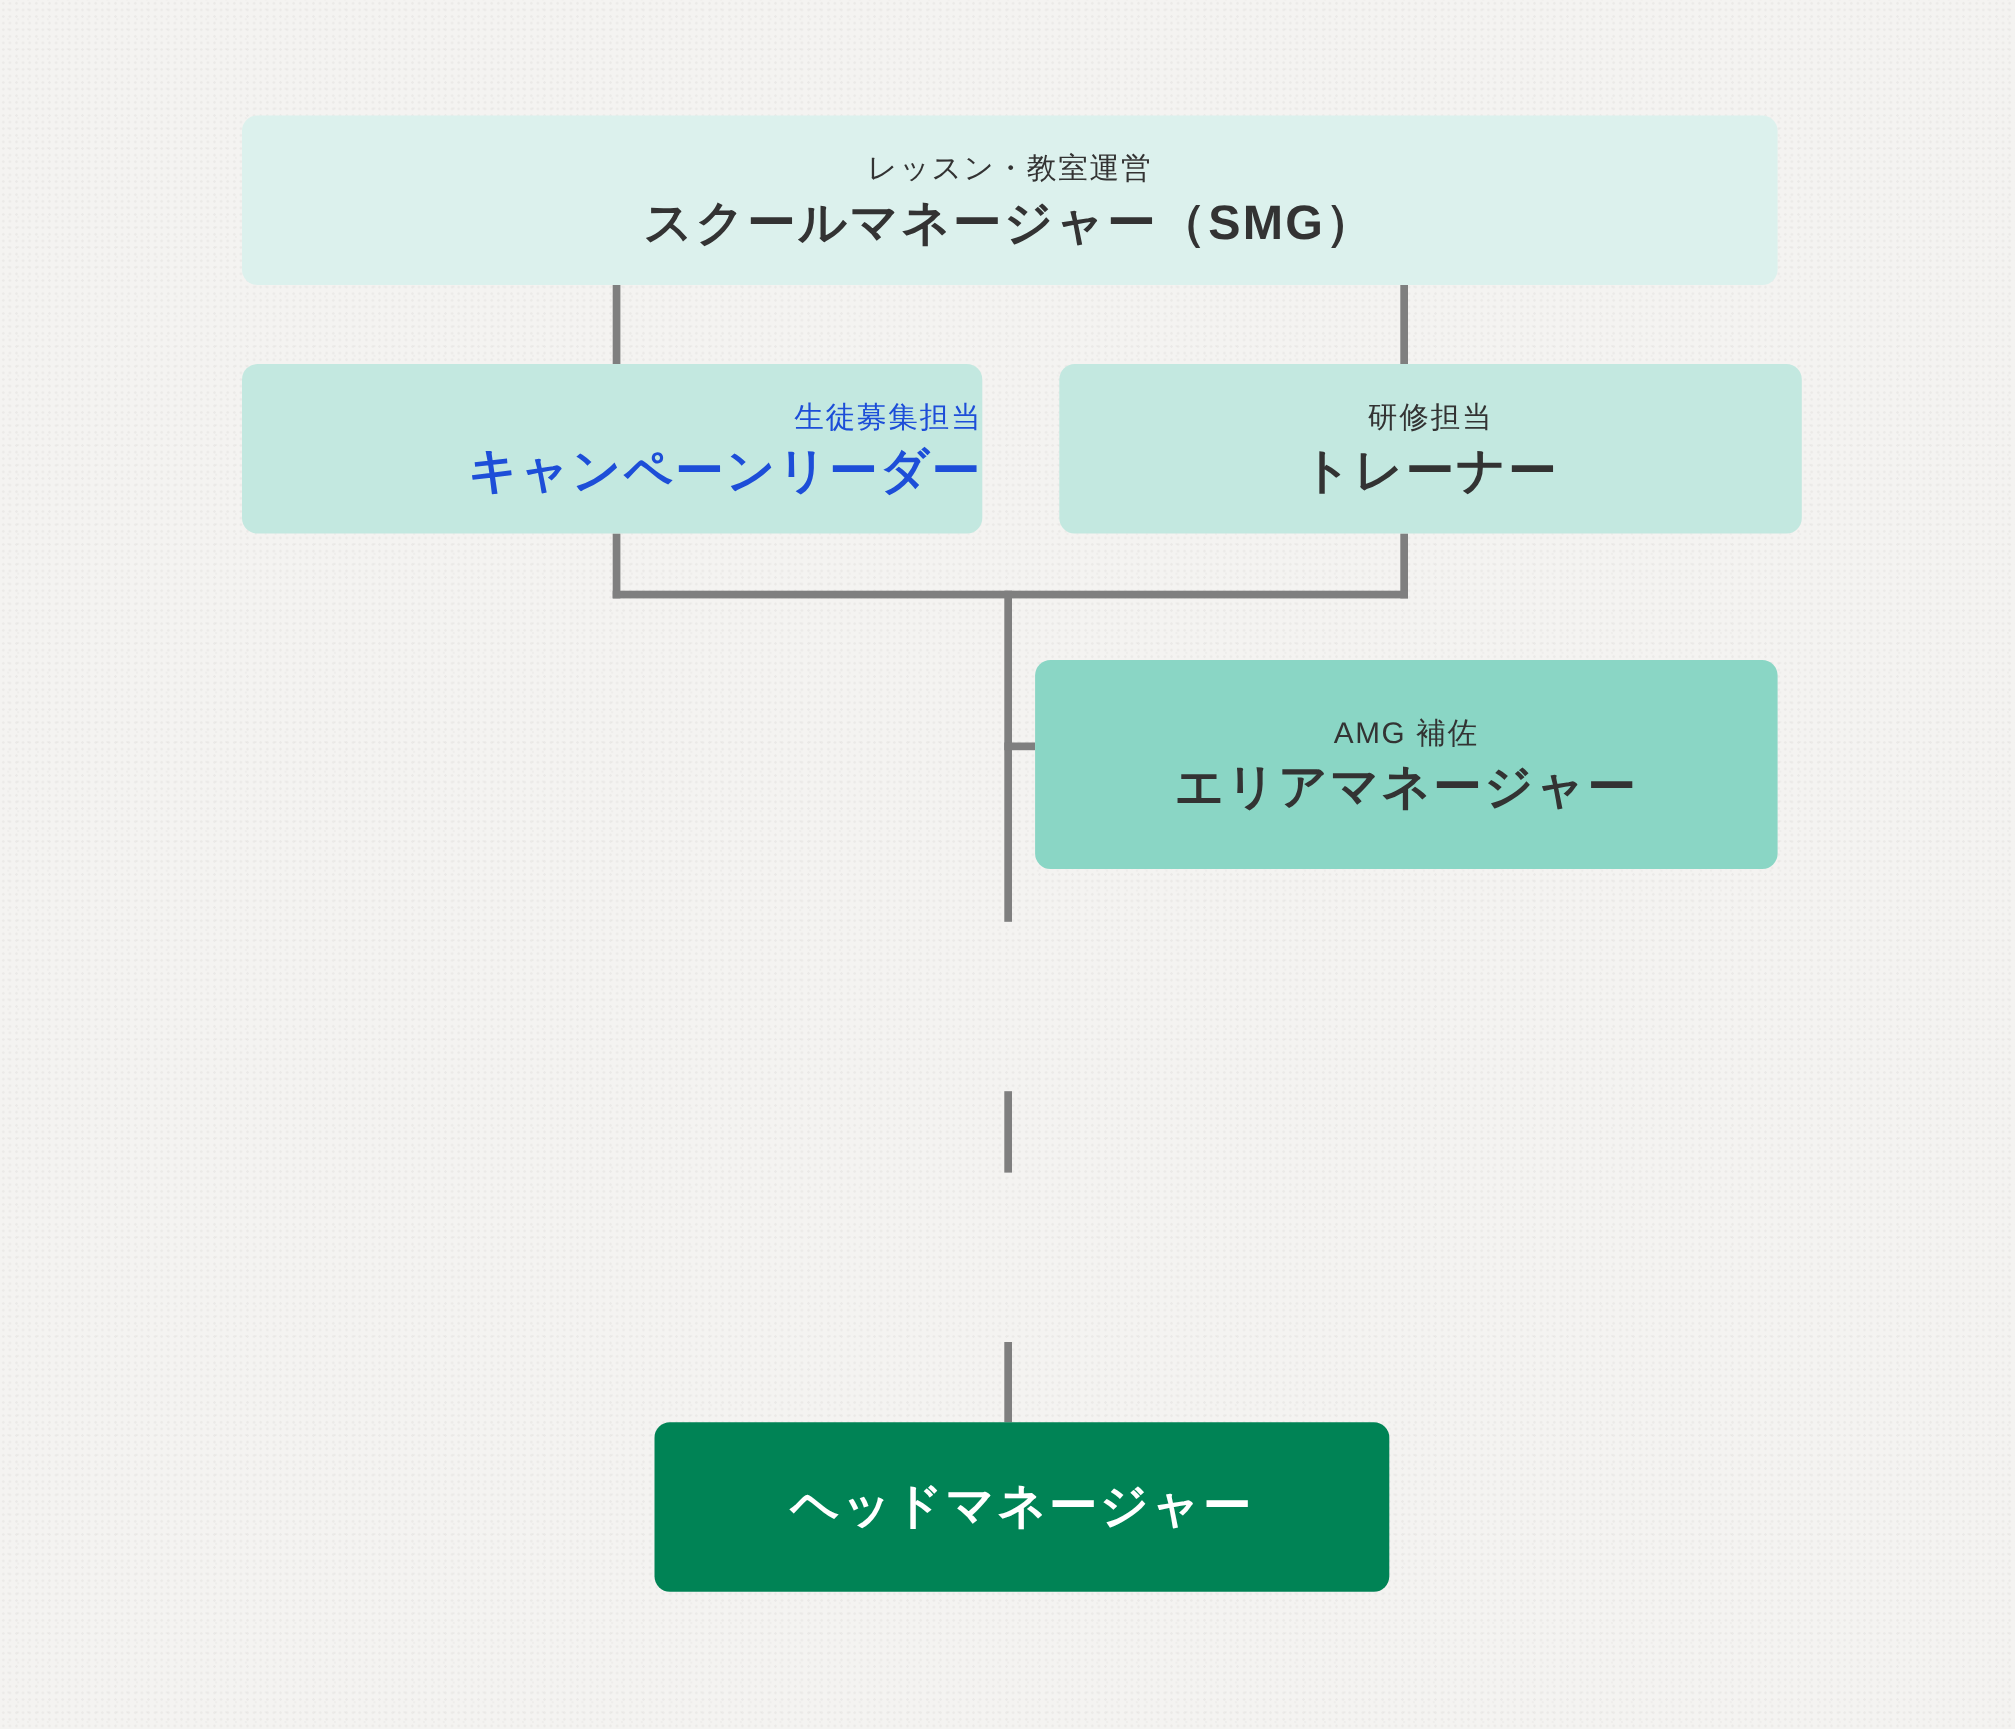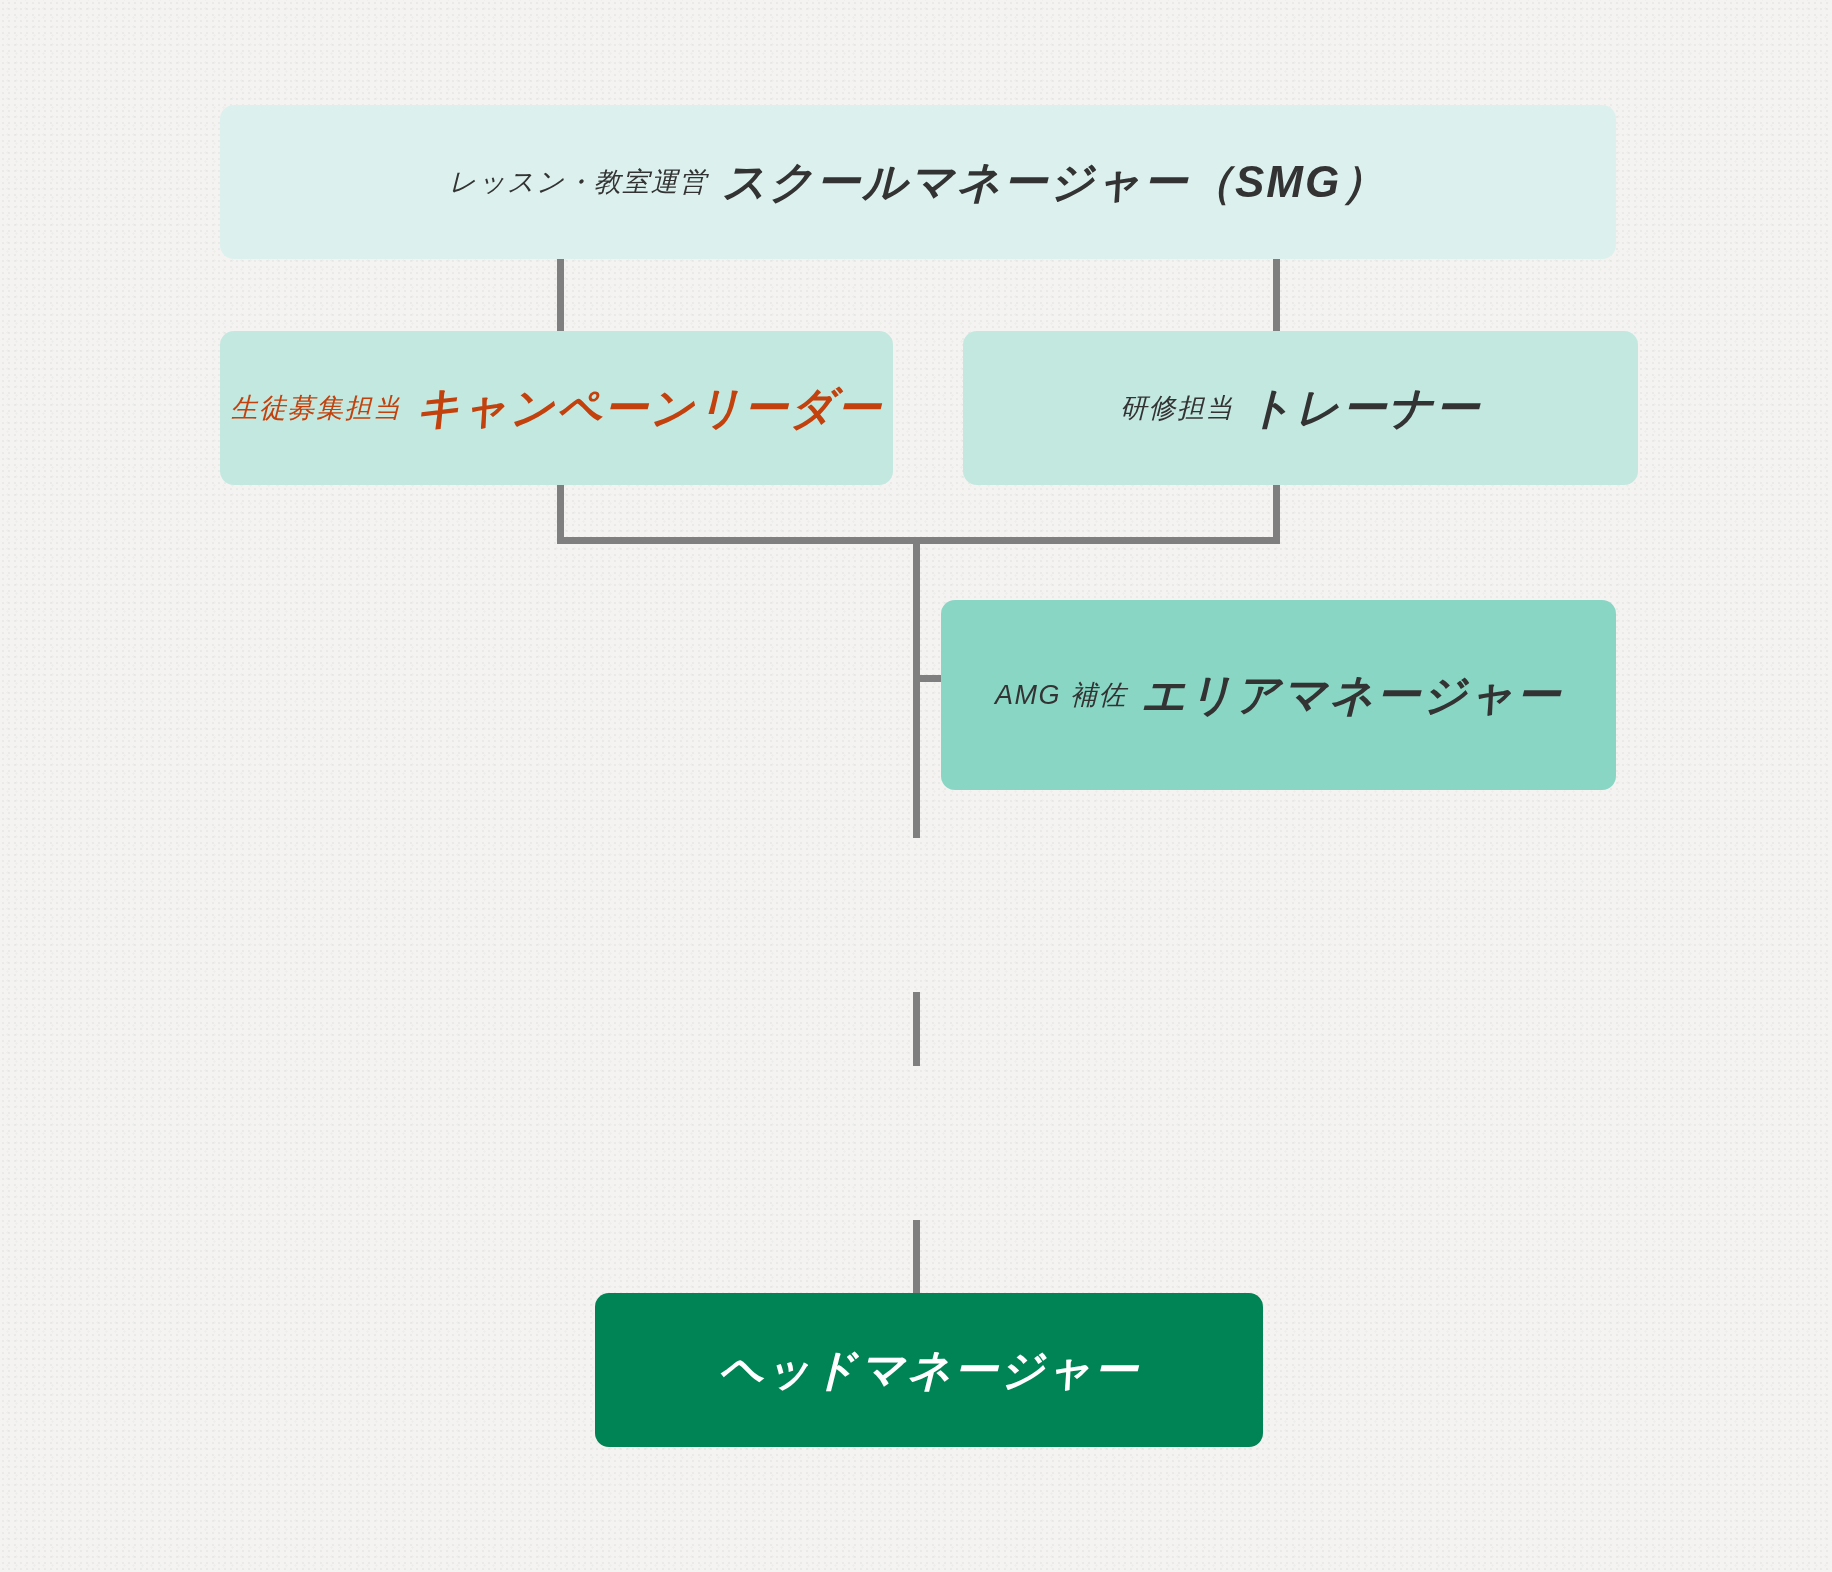--- a/index.html
+++ b/index.html
@@ -23,26 +23,25 @@
     background-size: 6px 6px, 9px 9px;
     background-position: 0 0, 3px 4px;
   }
   .connector {
     position: absolute;
   }
   .node {
     position: absolute;
     border-radius: 14px;
     display: flex;
-    flex-direction: row;
+    flex-direction: column;
     align-items: center;
     justify-content: center;
     gap: 14px;
     text-align: center;
-    font-style: italic;
   }
   .node .subtitle {
     font-size: 27px;
     font-weight: 500;
     letter-spacing: 1.5px;
     line-height: 1;
   }
   .node .title {
     font-size: 44px;
     font-weight: 700;
@@ -81,21 +80,21 @@
   <div class="connector" id="conn-center-drop" style="background-color: rgb(127, 127, 127);"></div>
   <div class="connector" id="conn-sub-manager-stub" style="background-color: rgb(127, 127, 127);"></div>
   <div class="connector" id="conn-area-to-block" style="background-color: rgb(127, 127, 127);"></div>
   <div class="connector" id="conn-block-to-head" style="background-color: rgb(127, 127, 127);"></div>
 
   <section class="node" id="node-school-manager" style="background-color: rgb(220, 241, 237); color: rgb(51, 51, 51);">
     <div class="subtitle">レッスン・教室運営</div>
     <div class="title">スクールマネージャー（SMG）</div>
   </section>
 
-  <section class="node" id="node-campaign-leader" style="background-color: rgb(195, 232, 224); color: #c2410c;">
+  <section class="node" id="node-campaign-leader" style="background-color: rgb(195, 232, 224); color: #1d4ed8; align-items: flex-end;">
     <div class="subtitle">生徒募集担当</div>
     <div class="title">キャンペーンリーダー</div>
   </section>
 
   <section class="node" id="node-trainer" style="background-color: rgb(195, 232, 224); color: rgb(51, 51, 51); margin-left: 22px;">
     <div class="subtitle">研修担当</div>
     <div class="title">トレーナー</div>
   </section>
 
   <section class="node" id="node-sub-manager" style="background-color: rgb(138, 214, 197); color: rgb(51, 51, 51);">

